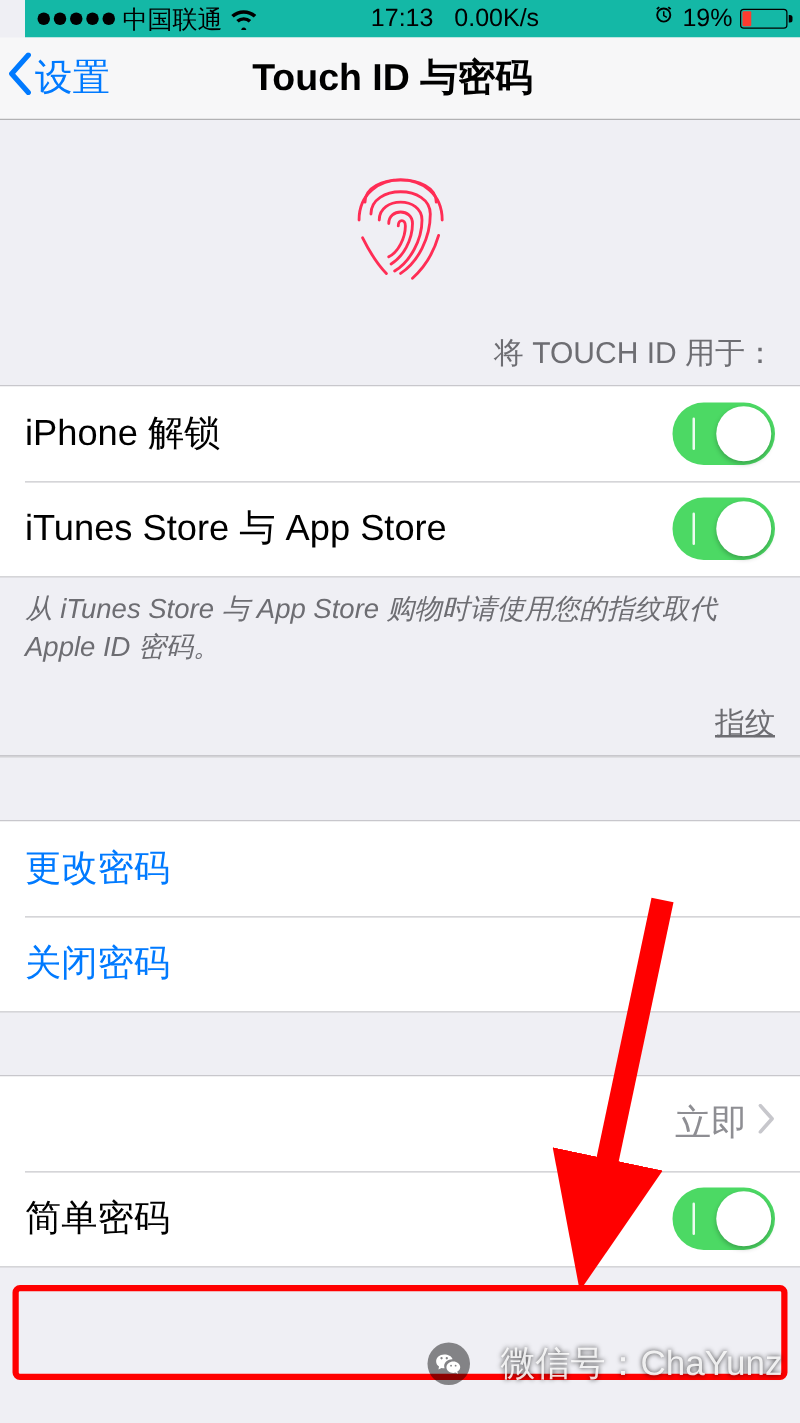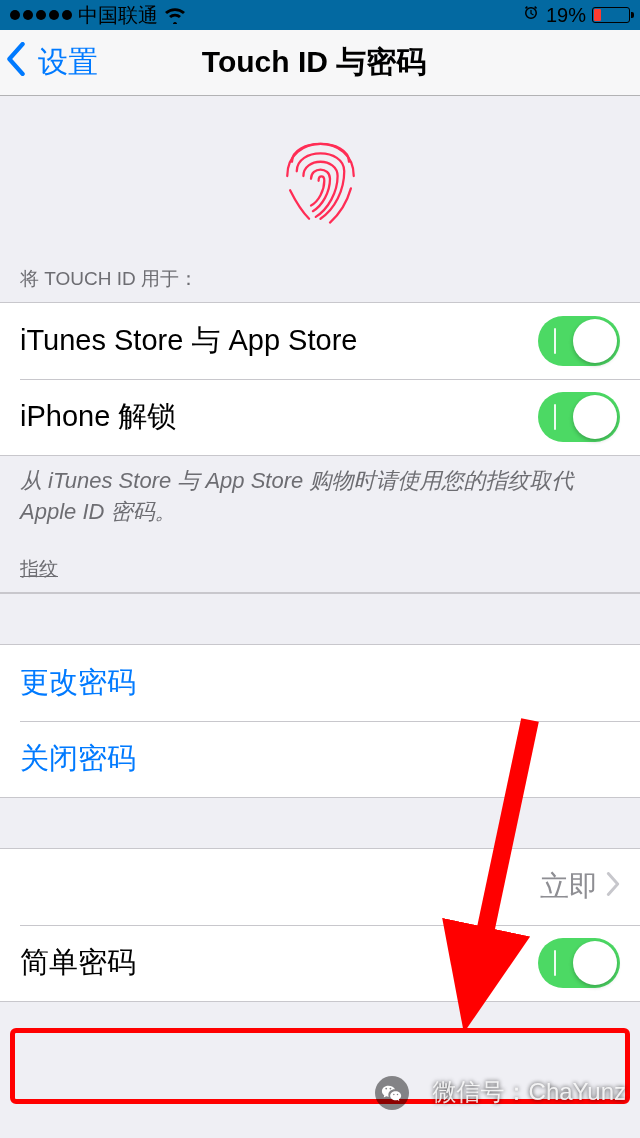--- a/index.html
+++ b/index.html
@@ -1,40 +1,40 @@
 <!DOCTYPE html>
 <html><head>
 <meta charset="utf-8">
 <style>
   * { margin: 0; padding: 0; box-sizing: border-box; }
   html, body { width: 640px; height: 1138px; font-family: -apple-system, "Helvetica Neue", Helvetica, Arial, sans-serif; background: #efeff4; overflow: hidden; }
   body { position: relative; }
 
   
-  .status-bar { height: 30px; display: flex; align-items: center; justify-content: space-between; padding: 0 10px; background: #0369a1; font-size: 20px; color: #000; }
+  .status-bar { height: 30px; display: flex; align-items: center; justify-content: space-between; padding: 0 10px; background: #14b8a6; font-size: 20px; color: #000; margin-left: 20px; }
   .status-left, .status-right { display: flex; align-items: center; gap: 6px; }
   .dots { display: flex; gap: 3px; align-items: center; }
   .dot { width: 10px; height: 10px; border-radius: 50%; background: #000; }
   .wifi-icon svg { display: block; }
   .batt-wrap { display: flex; align-items: center; gap: 3px; }
   .battery { width: 38px; height: 16px; border: 1.5px solid #000; border-radius: 3px; position: relative; }
   .battery::after { content: ""; position: absolute; right: -5px; top: 4px; width: 3px; height: 6px; background: #000; border-radius: 0 2px 2px 0; }
   .battery .fill { position: absolute; left: 1px; top: 1px; bottom: 1px; width: 19%; background: #ff3b30; border-radius: 1px; }
 
   
   .navbar { height: 66px; background: #f7f7f8; border-bottom: 1px solid #b2b2b4; display: flex; align-items: center; position: relative; }
-  .nav-back { display: flex; align-items: center; color: #007aff; font-size: 30px; padding-left: 6px; gap: 12px; }
+  .nav-back { display: flex; align-items: center; color: #007aff; font-size: 30px; padding-left: 6px; gap: 2px; }
   .nav-title { position: absolute; left: 0; right: 12px; text-align: center; font-size: 30px; font-weight: 600; color: #000; pointer-events: none; }
 
   
   .fp-wrap { height: 164px; display: flex; align-items: center; justify-content: center; }
   .fp-wrap svg { width: 95px; height: 110px; }
 
   
-  .section-header { font-size: 19px; color: #6d6d72; padding: 6px 20px 10px 20px; }
+  .section-header { font-size: 24px; color: #6d6d72; padding: 6px 20px 10px 20px; text-align: right; }
   .section-footer { font-size: 22px; color: #6d6d72; padding: 10px 20px; line-height: 1.4; font-style: italic; }
 
   
   .group { background: #fff; border-top: 1px solid #c8c7cc; border-bottom: 1px solid #c8c7cc; }
   .cell { min-height: 76px; display: flex; align-items: center; padding: 0 20px; font-size: 29px; color: #000; position: relative; }
   .cell + .cell::before { content: ""; position: absolute; top: 0; left: 20px; right: 0; height: 1px; background: #c8c7cc; }
   .cell.link { color: #007aff; }
   .cell .spacer { flex: 1; }
   .cell .value { color: #8e8e93; font-size: 29px; margin-right: 8px; }
   .chevron { color: #c7c7cc; }
@@ -45,41 +45,46 @@
   .toggle .tick { position: absolute; left: 16px; top: 12px; width: 2px; height: 26px; background: rgba(255,255,255,0.9); border-radius: 1px; }
 
   
   .gap { height: 50px; }
 
   
   .annotation-arrow { position: absolute; left: 0; top: 0; width: 640px; height: 1138px; pointer-events: none; }
   .highlight-box { position: absolute; left: 10px; width: 620px; top: 1028px; height: 76px; border: 5px solid #ff0000; border-radius: 6px; pointer-events: none; }
 
   
-  .watermark { position: absolute; right: 14px; bottom: 28px; display: flex; align-items: flex-start; gap: 24px; color: rgba(255,255,255,0.85); text-shadow: 0 0 4px rgba(0,0,0,0.8); font-size: 24px; pointer-events: none; }
+  .watermark { position: absolute; right: 14px; bottom: 28px; display: flex; align-items: center; gap: 24px; color: rgba(255,255,255,0.85); text-shadow: 0 0 4px rgba(0,0,0,0.8); font-size: 28px; pointer-events: none; }
   .wm-circle { width: 34px; height: 34px; border-radius: 50%; background: rgba(0,0,0,0.45); display:flex; align-items:center; justify-content:center;}
 </style>
 </head>
 <body>
 
 <div class="status-bar">
   <div class="status-left">
     <span class="dots">
       <span class="dot"></span>
         <span class="dot"></span>
         <span class="dot"></span>
         <span class="dot"></span>
         <span class="dot"></span>
     </span>
     <span>中国联通</span>
     <span class="wifi-icon">
       <svg width="22" height="18" viewBox="0 0 22 18">
           <path d="M11 16 a2 2 0 1 0 0.001 0 M5 10 a9 9 0 0 1 12 0 l-2 2 a6 6 0 0 0 -8 0 z M1 6 a15 15 0 0 1 20 0 l-2 2 a12 12 0 0 0 -16 0 z" fill="#000"></path>
         </svg>
     </span>
+  </div>
+  <div class="status-center">
+    <span>17:13</span>
+    <span>&nbsp;</span>
+    <span>0.00K/s</span>
   </div>
   <div class="status-right">
     <span>
       <svg width="18" height="18" viewBox="0 0 24 24">
           <path fill="#000" d="M12 4a8 8 0 1 0 0 16 8 8 0 0 0 0-16zm0 2a6 6 0 1 1 0 12 6 6 0 0 1 0-12zm-.8 2h1.6v4.2l2.9 1.7-.8 1.4-3.7-2.2V8zM4 5l2.5-2.2 1.3 1.5L5.3 6.5 4 5zm16 0-1.3 1.5L16.2 4.3 17.5 2.8 20 5z"></path>
         </svg>
     </span>
     <span>19%</span>
     <span class="batt-wrap">
       <span class="battery">
@@ -114,29 +119,29 @@
         <path d="M18 70 C24 82 30 92 38 100"></path>
         <path d="M82 68 C78 82 70 95 60 104"></path>
       </g>
     </svg>
   </span>
 </div>
 
 <div class="section-header">将 TOUCH ID 用于：</div>
 <div class="group">
   <div class="cell">
-    <span>iTunes Store 与 App Store</span>
+    <span>iPhone 解锁</span>
     <span class="spacer"></span>
     <div class="toggle">
         <span class="tick"></span>
         <span class="knob"></span>
       </div>
   </div>
   <div class="cell">
-    <span>iPhone 解锁</span>
+    <span>iTunes Store 与 App Store</span>
     <span class="spacer"></span>
     <div class="toggle">
         <span class="tick"></span>
         <span class="knob"></span>
       </div>
   </div>
 </div>
 <div class="section-footer">从 iTunes Store 与 App Store 购物时请使用您的指纹取代 Apple ID 密码。</div>
 
 <div class="section-header" style="padding-top:18px;text-decoration:underline;">指纹</div>

